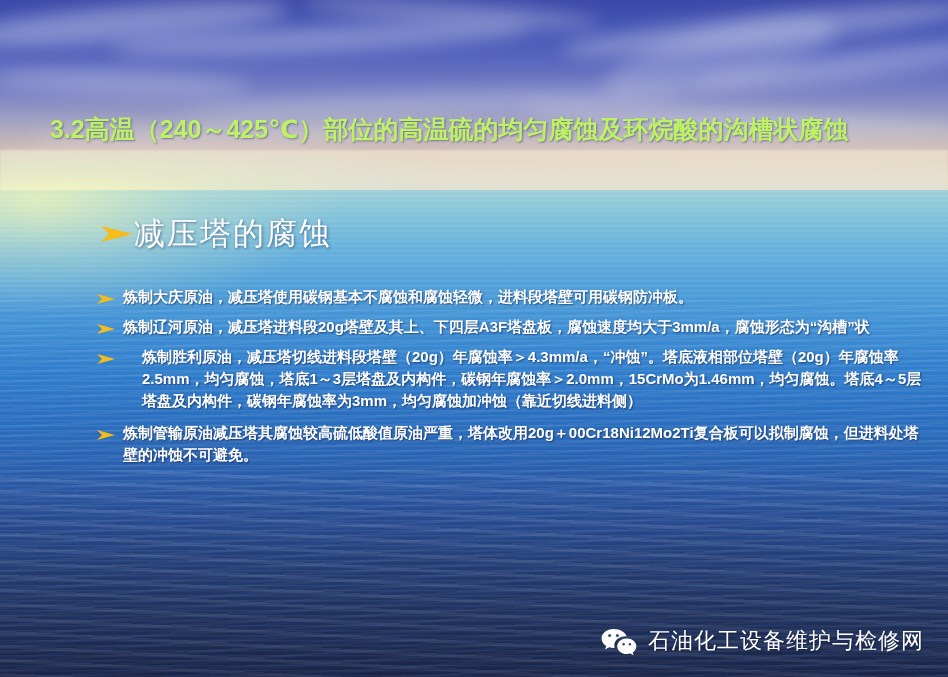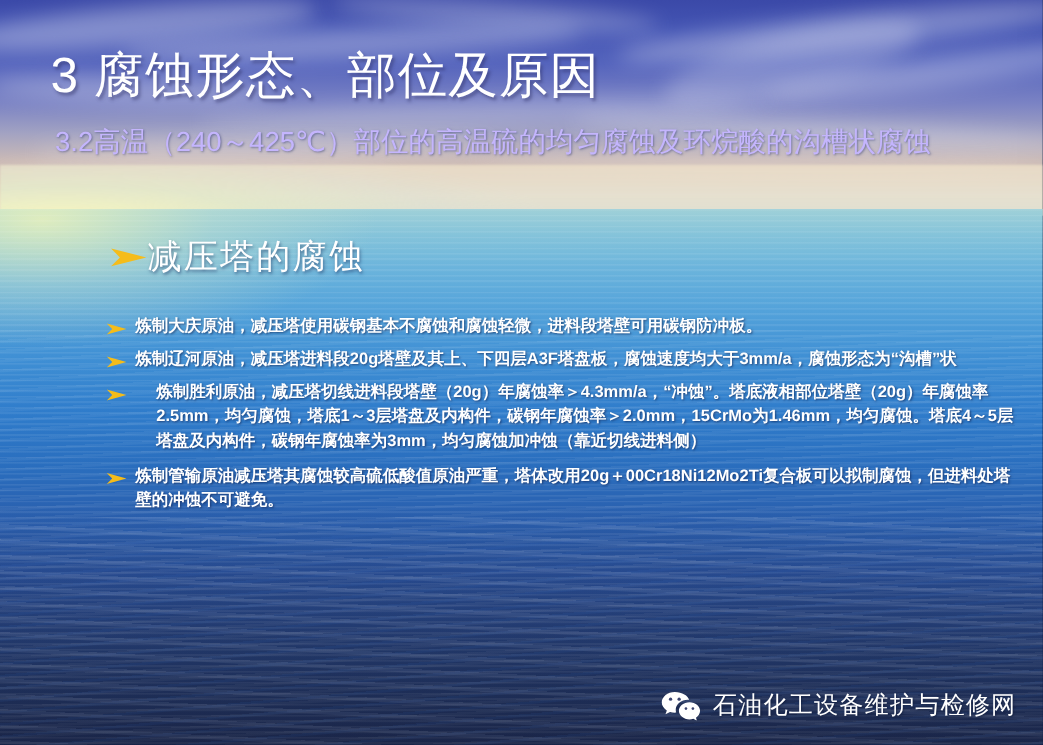--- a/index.html
+++ b/index.html
@@ -118,21 +118,21 @@
 
   .title{
     position:absolute;left:46px;top:46px;
     font-size:45px;line-height:1;color:#ffffff;font-weight:400;
     letter-spacing:1px;
     text-shadow:2px 2px 3px rgba(40,40,90,.45);
     white-space:nowrap;
   }
   .subtitle{
     position:absolute;left:50px;top:116px;
-    font-size:25px;line-height:1.1;color:#c4b5fd;font-weight:400;
+    font-size:25px;line-height:1.1;color:#bef264;font-weight:700;
     letter-spacing:0px;white-space:nowrap;
     text-shadow:1px 1px 2px rgba(40,50,110,.5);
   }
 
   .headline{
     position:absolute;left:100px;top:213px;
     display:flex;align-items:center;
   }
   .headline .htext{
     font-size:31px;color:#ffffff;font-weight:400;letter-spacing:2px;
@@ -192,21 +192,20 @@
     <div class="horizonglow"></div>
     <div class="sea"></div>
     <div class="ripples"></div>
     <div class="ripples2"></div>
     <div class="ripples3"></div>
     <div class="seaVignette"></div>
   </div>
 
   <div class="content">
 
-    <div class="title">3  腐蚀形态、部位及原因</div>
     <div class="subtitle">3.2高温（240～425℃）部位的高温硫的均匀腐蚀及环烷酸的沟槽状腐蚀</div>
 
     <div class="headline">
       <span class="arrow">
         <svg width="34" height="22" viewBox="0 0 34 22" aria-hidden="true">
           <path d="M1 3 L33 11 L1 19 L9 11 Z" fill="#f5bc1a"></path>
         </svg>
       </span>
       <span class="htext">减压塔的腐蚀</span>
     </div>

